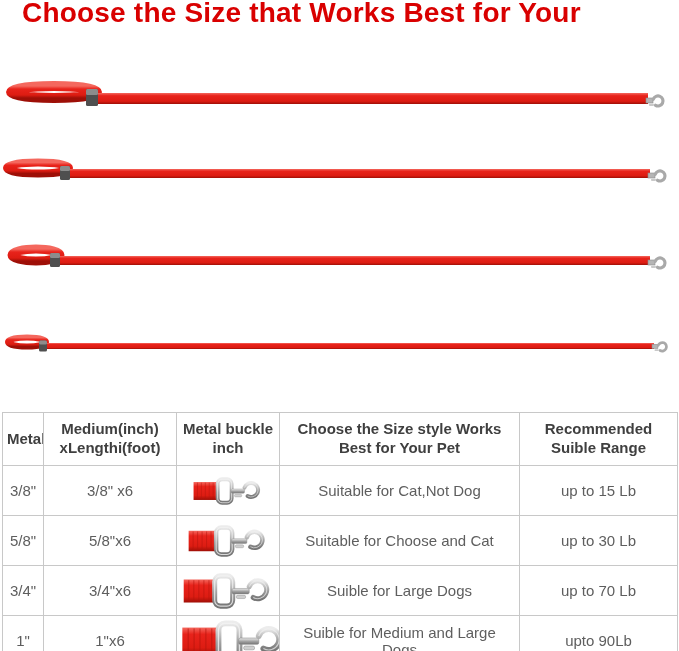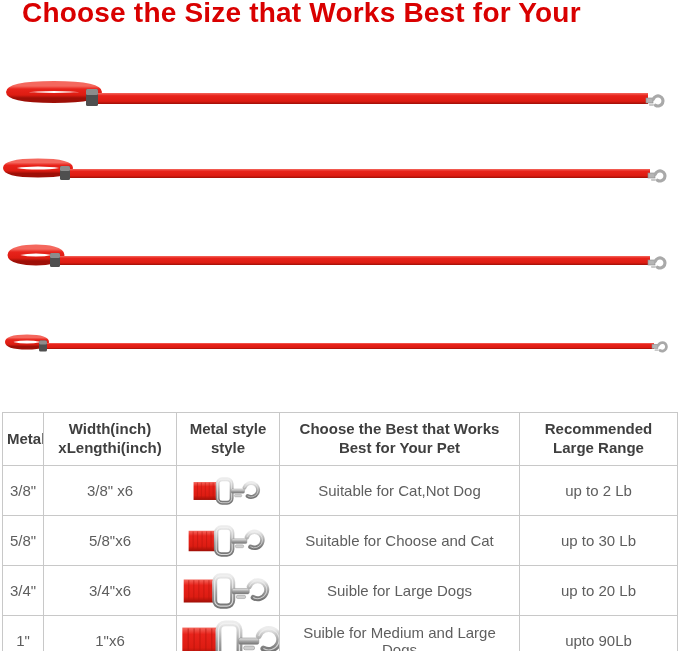--- a/index.html
+++ b/index.html
@@ -84,44 +84,44 @@
     <colgroup>
       <col style="width:41px">
         <col style="width:133px">
         <col style="width:103px">
       <col style="width:240px">
         <col style="width:158px">
     </colgroup>
     <thead>
       <tr>
         <th>Metal</th>
-        <th>Width(inch) xLengthi(inch)</th>
-        <th>Metal style style</th>
-        <th>Choose the Best that Works Best for Your Pet</th>
-        <th>Recommended Large Range</th>
+        <th>Medium(inch) xLengthi(foot)</th>
+        <th>Metal buckle inch</th>
+        <th>Choose the Size style Works Best for Your Pet</th>
+        <th>Recommended Suible Range</th>
       </tr>
     </thead>
     <tbody>
       <tr>
         <td>3/8"</td>
         <td>3/8" x6</td>
         <td class="buckle-cell">
           <svg viewBox="0 0 125 50" width="70" height="28">
             <rect x="1" y="9" width="45" height="32" fill="url(#strapGrad)"></rect>
             <path d="M8 10 V40 M15 10 V40 M22 10 V40 M29 10 V40 M36 10 V40 M43 10 V40" stroke="#b3140c" stroke-width="1.6" opacity="0.5"></path>
             <rect x="44" y="4" width="25" height="42" rx="8" fill="none" stroke="url(#metalGrad)" stroke-width="7"></rect>
             <rect x="44" y="4" width="25" height="42" rx="8" fill="none" stroke="#f2f2f2" stroke-width="1.6" opacity="0.8"></rect>
             <rect x="68" y="21.5" width="24" height="7.5" rx="2" fill="url(#metalGrad)" stroke="#8a8a8a" stroke-width="0.7"></rect>
             <rect x="74" y="31" width="13" height="4.5" rx="2" fill="#cfcfcf" stroke="#949494" stroke-width="0.7"></rect>
             <path d="M 92 19 A 12.5 12.5 0 1 1 97.5 34" fill="none" stroke="url(#metalGrad)" stroke-width="7" stroke-linecap="round"></path>
             <path d="M 92 19 A 12.5 12.5 0 1 1 97.5 34" fill="none" stroke="#f0f0f0" stroke-width="1.4" opacity="0.7"></path>
           </svg>
         </td>
         <td>Suitable for Cat,Not Dog</td>
-        <td>up to 2 Lb</td>
+        <td>up to 15 Lb</td>
       </tr>
       <tr>
         <td>5/8"</td>
         <td>5/8"x6</td>
         <td class="buckle-cell">
           <svg viewBox="0 0 125 50" width="80" height="32">
             <rect x="1" y="9" width="45" height="32" fill="url(#strapGrad)"></rect>
             <path d="M8 10 V40 M15 10 V40 M22 10 V40 M29 10 V40 M36 10 V40 M43 10 V40" stroke="#b3140c" stroke-width="1.6" opacity="0.5"></path>
             <rect x="44" y="4" width="25" height="42" rx="8" fill="none" stroke="url(#metalGrad)" stroke-width="7"></rect>
             <rect x="44" y="4" width="25" height="42" rx="8" fill="none" stroke="#f2f2f2" stroke-width="1.6" opacity="0.8"></rect>
@@ -143,21 +143,21 @@
             <path d="M8 10 V40 M15 10 V40 M22 10 V40 M29 10 V40 M36 10 V40 M43 10 V40" stroke="#b3140c" stroke-width="1.6" opacity="0.5"></path>
             <rect x="44" y="4" width="25" height="42" rx="8" fill="none" stroke="url(#metalGrad)" stroke-width="7"></rect>
             <rect x="44" y="4" width="25" height="42" rx="8" fill="none" stroke="#f2f2f2" stroke-width="1.6" opacity="0.8"></rect>
             <rect x="68" y="21.5" width="24" height="7.5" rx="2" fill="url(#metalGrad)" stroke="#8a8a8a" stroke-width="0.7"></rect>
             <rect x="74" y="31" width="13" height="4.5" rx="2" fill="#cfcfcf" stroke="#949494" stroke-width="0.7"></rect>
             <path d="M 92 19 A 12.5 12.5 0 1 1 97.5 34" fill="none" stroke="url(#metalGrad)" stroke-width="7" stroke-linecap="round"></path>
             <path d="M 92 19 A 12.5 12.5 0 1 1 97.5 34" fill="none" stroke="#f0f0f0" stroke-width="1.4" opacity="0.7"></path>
           </svg>
         </td>
         <td>Suible for Large Dogs</td>
-        <td>up to 20 Lb</td>
+        <td>up to 70 Lb</td>
       </tr>
       <tr>
         <td>1"</td>
         <td>1"x6</td>
         <td class="buckle-cell">
           <svg viewBox="0 0 125 50" width="106" height="42">
             <rect x="1" y="9" width="45" height="32" fill="url(#strapGrad)"></rect>
             <path d="M8 10 V40 M15 10 V40 M22 10 V40 M29 10 V40 M36 10 V40 M43 10 V40" stroke="#b3140c" stroke-width="1.6" opacity="0.5"></path>
             <rect x="44" y="4" width="25" height="42" rx="8" fill="none" stroke="url(#metalGrad)" stroke-width="7"></rect>
             <rect x="44" y="4" width="25" height="42" rx="8" fill="none" stroke="#f2f2f2" stroke-width="1.6" opacity="0.8"></rect>

